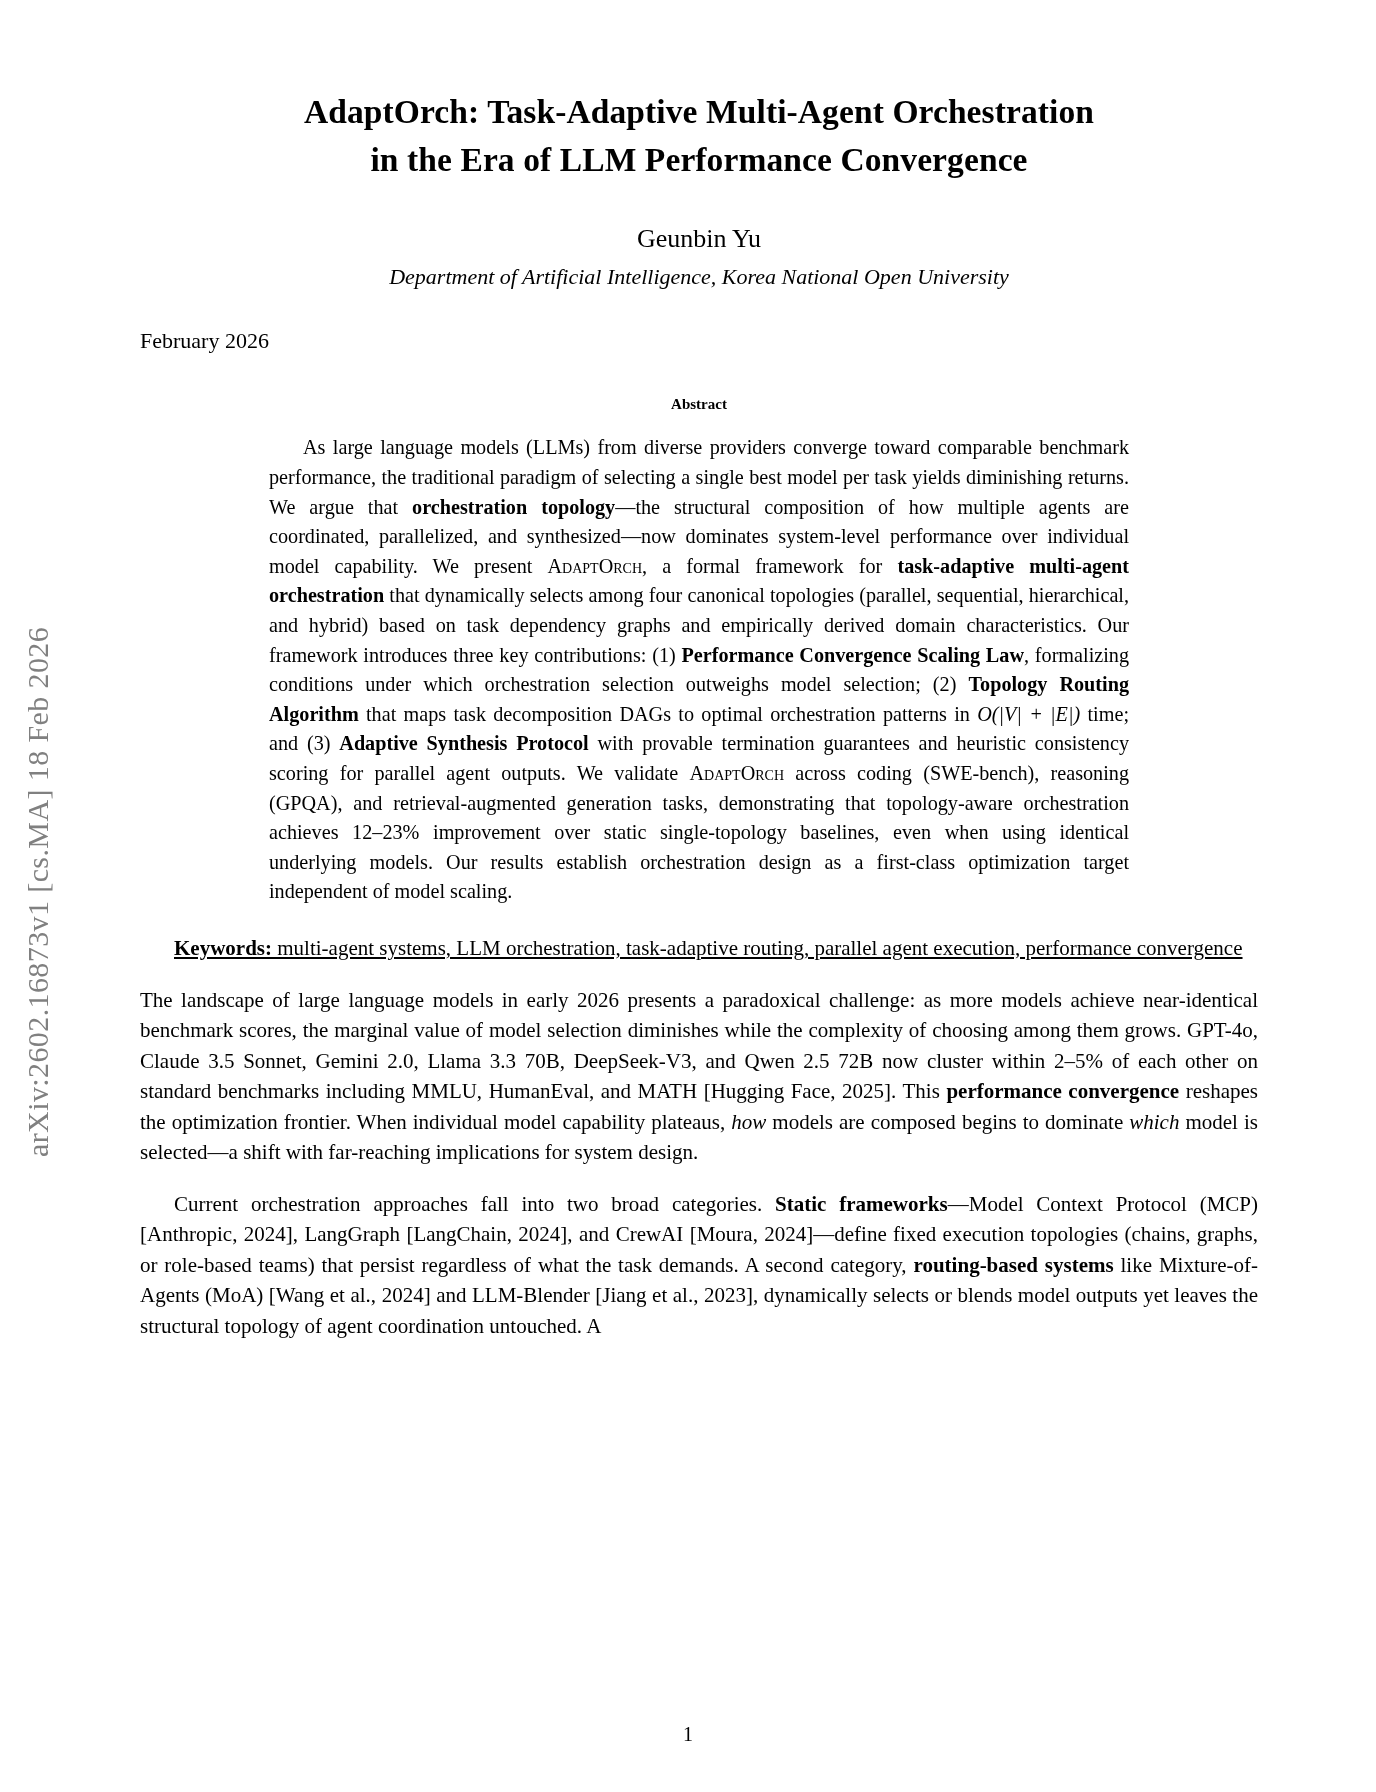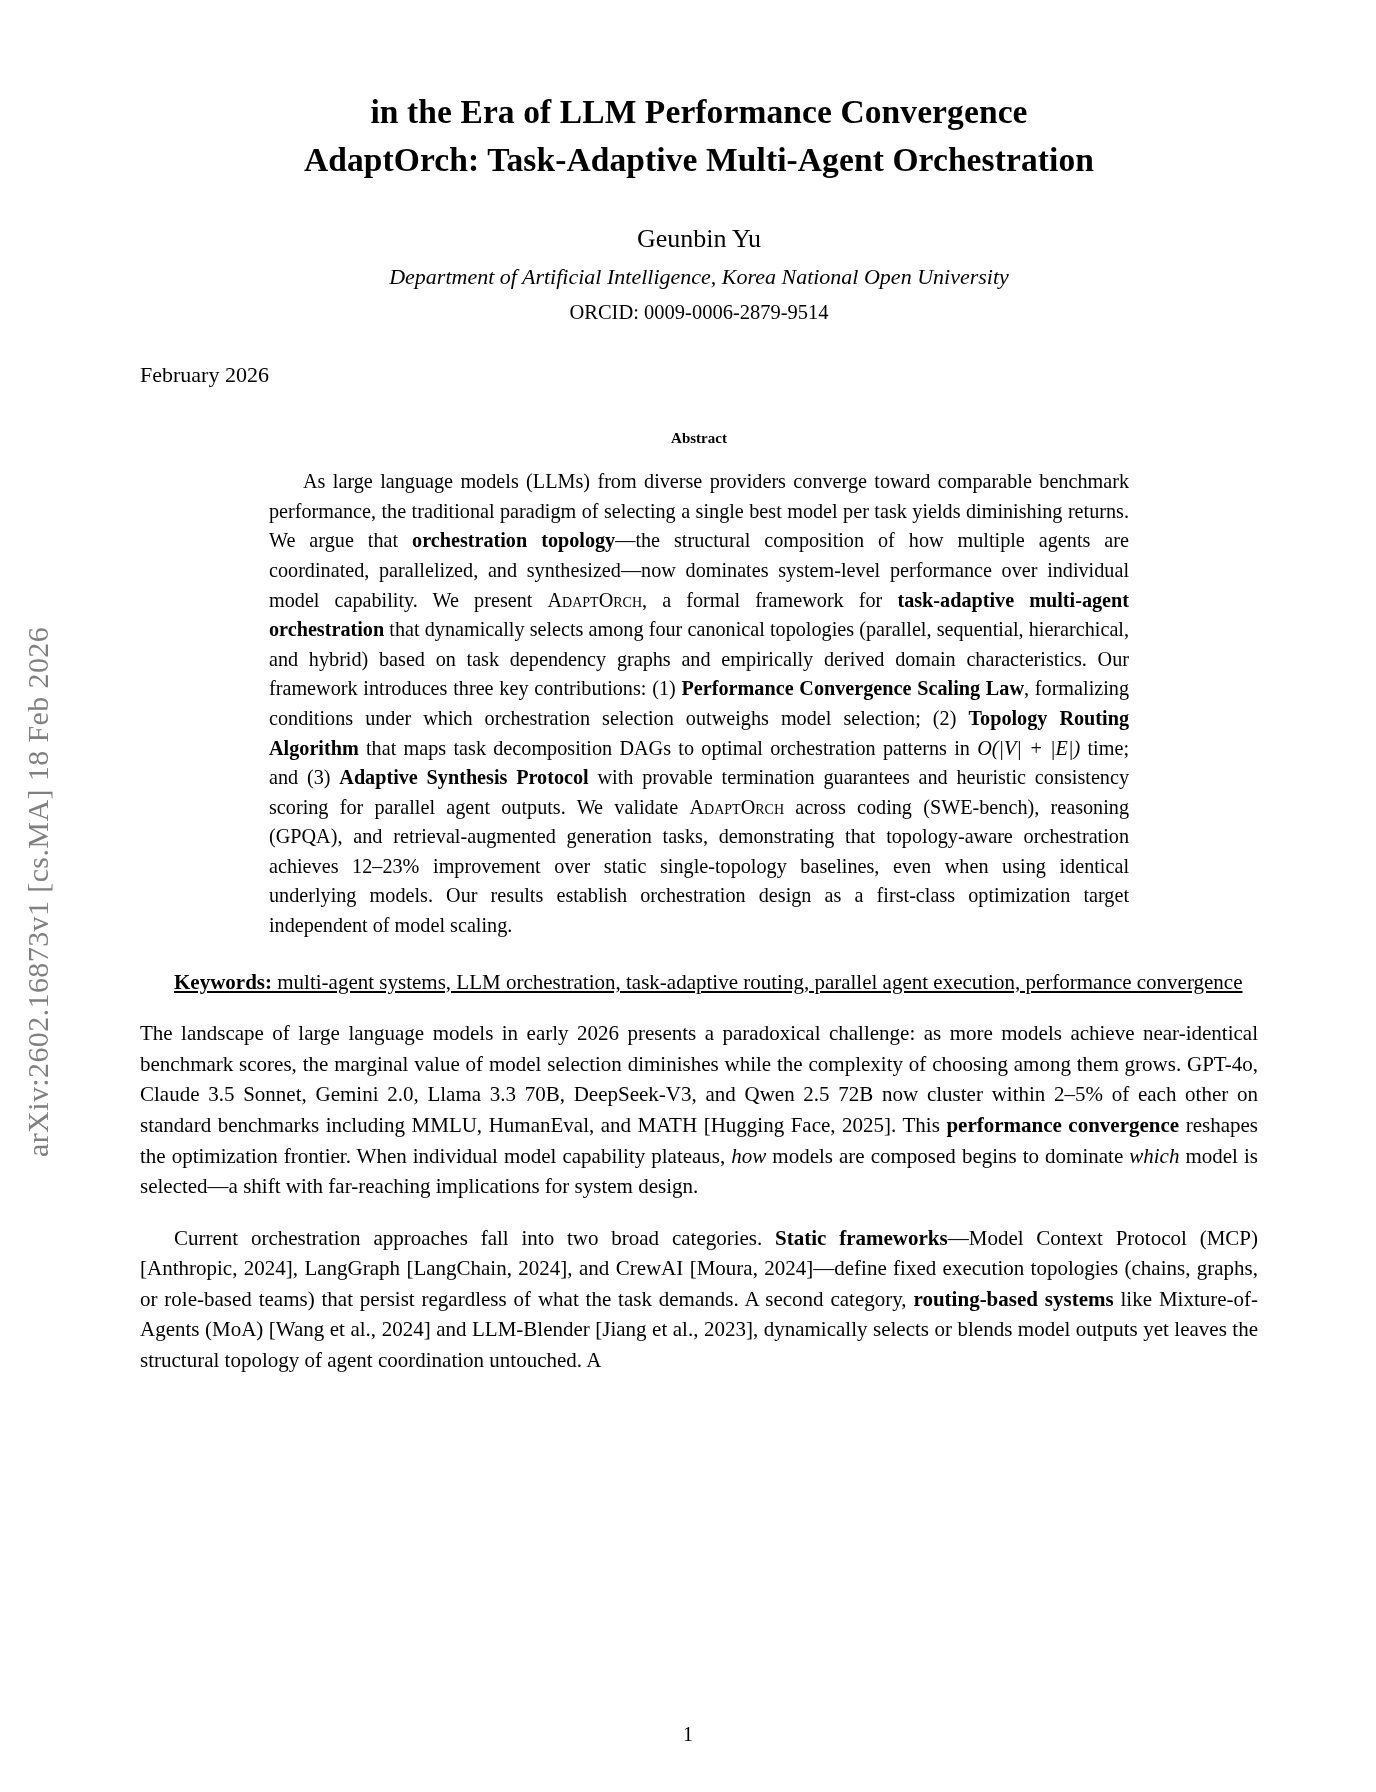--- a/index.html
+++ b/index.html
@@ -130,28 +130,27 @@
   }
 </style>
 </head>
 <body>
 
 <div class="arxiv-stamp">arXiv:2602.16873v1  [cs.MA]  18 Feb 2026</div>
 
 <div class="page">
 
   <h1 class="title">
+    <span class="line">AdaptOrch: Task-Adaptive Multi-Agent Orchestration</span>
     <span class="line">in the Era of LLM Performance Convergence</span>
-    <span class="line">AdaptOrch: Task-Adaptive Multi-Agent Orchestration</span>
   </h1>
 
   <div class="authors">
     <div class="author-name">Geunbin Yu</div>
     <div class="affiliation">Department of Artificial Intelligence, Korea National Open University</div>
-    <div class="orcid">ORCID: 0009-0006-2879-9514</div>
   </div>
 
   <div class="pubdate">February 2026</div>
 
   <div class="abstract-wrap">
     <div class="abstract-heading">Abstract</div>
     <p class="abstract-body"><span>As large language models (LLMs) from diverse providers converge toward comparable benchmark performance, the traditional paradigm of selecting a single best model per task yields diminishing returns. We argue that </span><b>orchestration topology</b><span>—the structural composition of how multiple agents are coordinated, parallelized, and synthesized—now dominates system-level performance over individual model capability. We present </span><span class="sc">AdaptOrch</span><span>, a formal framework for </span><b>task-adaptive multi-agent orchestration</b><span> that dynamically selects among four canonical topologies (parallel, sequential, hierarchical, and hybrid) based on task dependency graphs and empirically derived domain characteristics. Our framework introduces three key contributions: (1) </span><b>Performance Convergence Scaling Law</b><span>, formalizing conditions under which orchestration selection outweighs model selection; (2) </span><b>Topology Routing Algorithm</b><span> that maps task decomposition DAGs to optimal orchestration patterns in </span><span class="math">O(|V| + |E|)</span><span> time; and (3) </span><b>Adaptive Synthesis Protocol</b><span> with provable termination guarantees and heuristic consistency scoring for parallel agent outputs. We validate </span><span class="sc">AdaptOrch</span><span> across coding (SWE-bench), reasoning (GPQA), and retrieval-augmented generation tasks, demonstrating that topology-aware orchestration achieves 12–23% improvement over static single-topology baselines, even when using identical underlying models. Our results establish orchestration design as a first-class optimization target independent of model scaling.</span></p>
   </div>
 
   <p class="keywords"><b>Keywords:</b><span> multi-agent systems, LLM orchestration, task-adaptive routing, parallel agent execution, performance convergence</span></p>

